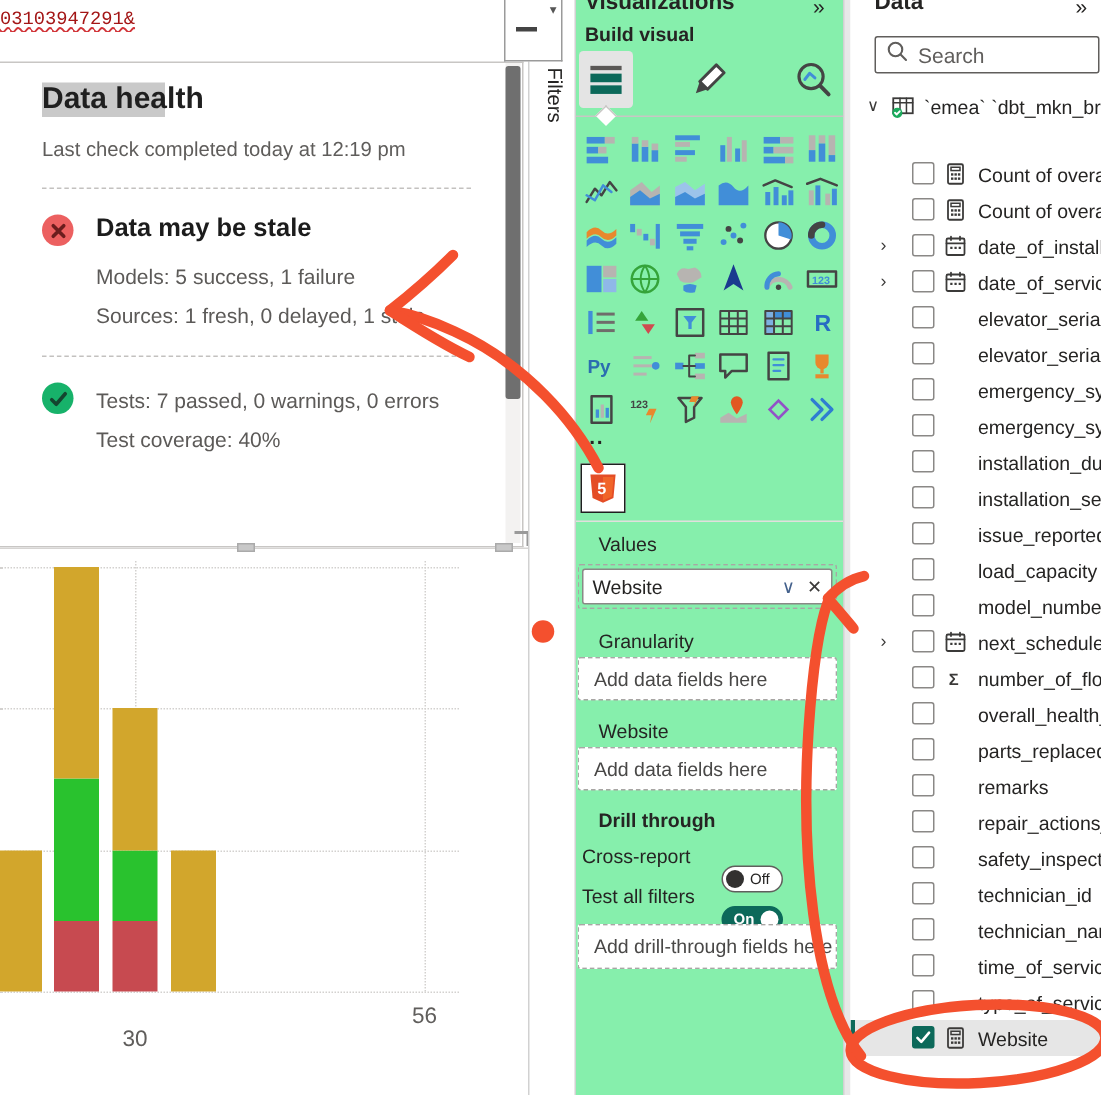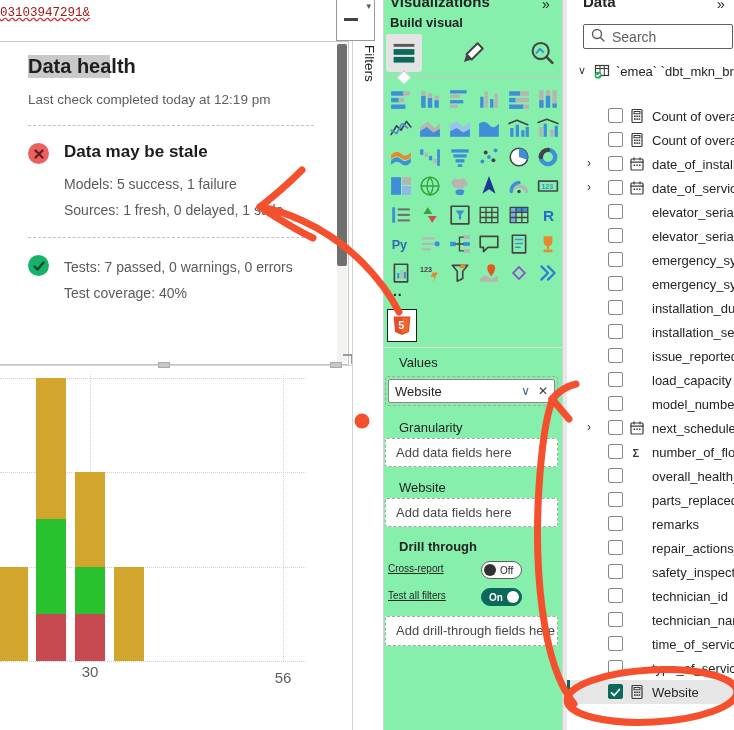--- a/index.html
+++ b/index.html
@@ -77,22 +77,22 @@
   .pill-zone{position:absolute;left:1px;top:376px;width:173px;height:30px;border:1px dashed #a8a6a4;
     border-radius:2px;box-sizing:border-box;display:flex;align-items:center;padding:2px;}
   .pill{flex:1;height:24px;background:#fff;border:1px solid #8a8886;border-radius:2px;
     display:flex;align-items:center;box-sizing:border-box;padding:0 6px;}
   .pill-text{flex:1;font-size:13px;color:#252423;}
   .pill-chevron{font-size:12px;color:#44618c;margin-right:8px;}
   .pill-close{font-size:12px;color:#3b3a39;}
   .drop-zone{position:absolute;left:1px;width:173px;height:29px;border:1px dashed #a8a6a4;
     border-radius:2px;box-sizing:border-box;font-size:13px;color:#494847;line-height:27px;
     padding-left:10px;background:#fff;}
-  .toggle-row-label{position:absolute;left:4px;font-size:10px;color:#252423;text-decoration:underline;}
-  .toggle{position:absolute;left:97px;width:41px;height:18px;border-radius:10px;box-sizing:border-box;}
+  .toggle-row-label{position:absolute;left:4px;font-size:13px;color:#252423;}
+  .toggle{position:absolute;left:97px;width:41px;height:18px;border-radius:10px;box-sizing:border-box;margin-top:16px;}
   .toggle.off{border:1px solid #605e5c;background:#fff;}
   .toggle.off .dot{position:absolute;left:2px;top:2px;width:12px;height:12px;border-radius:50%;background:#323130;}
   .toggle.off .tlabel{position:absolute;left:18px;top:2.5px;font-size:10px;color:#252423;}
   .toggle.on{background:#0c695a;border:1px solid #0c695a;}
   .toggle.on .dot{position:absolute;right:2px;top:2px;width:12px;height:12px;border-radius:50%;background:#fff;}
   .toggle.on .tlabel{position:absolute;left:7px;top:2.5px;font-size:10px;color:#fff;font-weight:bold;}
 
   
   .pane-gap{position:absolute;left:562px;top:0;width:5px;height:730px;background:#e8e8e8;
     border-left:1px solid #d1d1d1;box-sizing:border-box;}
@@ -164,21 +164,21 @@
     <div class="card-scroll-thumb"></div>
   </div>
   <div class="card-resize abs" style="left:343px;top:354px;"></div>
 
   <div class="chart-panel" id="chart-panel">
       <div class="grid-h" style="top: 295px; width: 306px;"></div>
       <div class="grid-h" style="top: 200.5px; width: 306px;"></div>
       <div class="grid-h" style="top: 106px; width: 306px;"></div>
       <div class="grid-h" style="top: 11.5px; width: 306px;"></div>
       <div class="grid-v" style="left: 90px; top: 8px; height: 287px;"></div>
-      <div class="tick" style="left: 90px; top: 297px;">30</div>
+      <div class="tick" style="left: 90px; top: 318px;">30</div>
       <div class="grid-v" style="left: 283px; top: 8px; height: 287px;"></div>
       <div class="tick" style="left: 283px; top: 303px;">56</div>
       <div class="bar-seg" style="left: -2.2px; width: 30px; top: 200.5px; height: 94.5px; background: rgb(210, 166, 44);"></div>
       <div class="bar-seg" style="left: 36.4px; width: 30px; top: 247.75px; height: 47.25px; background: rgb(199, 74, 80);"></div>
       <div class="bar-seg" style="left: 36.4px; width: 30px; top: 153.25px; height: 94.5px; background: rgb(41, 194, 46);"></div>
       <div class="bar-seg" style="left: 36.4px; width: 30px; top: 11.5px; height: 141.75px; background: rgb(210, 166, 44);"></div>
       <div class="bar-seg" style="left: 75px; width: 30px; top: 247.75px; height: 47.25px; background: rgb(199, 74, 80);"></div>
       <div class="bar-seg" style="left: 75px; width: 30px; top: 200.5px; height: 47.25px; background: rgb(41, 194, 46);"></div>
       <div class="bar-seg" style="left: 75px; width: 30px; top: 106px; height: 94.5px; background: rgb(210, 166, 44);"></div>
       <div class="bar-seg" style="left: 113.6px; width: 30px; top: 200.5px; height: 94.5px; background: rgb(210, 166, 44);"></div>

